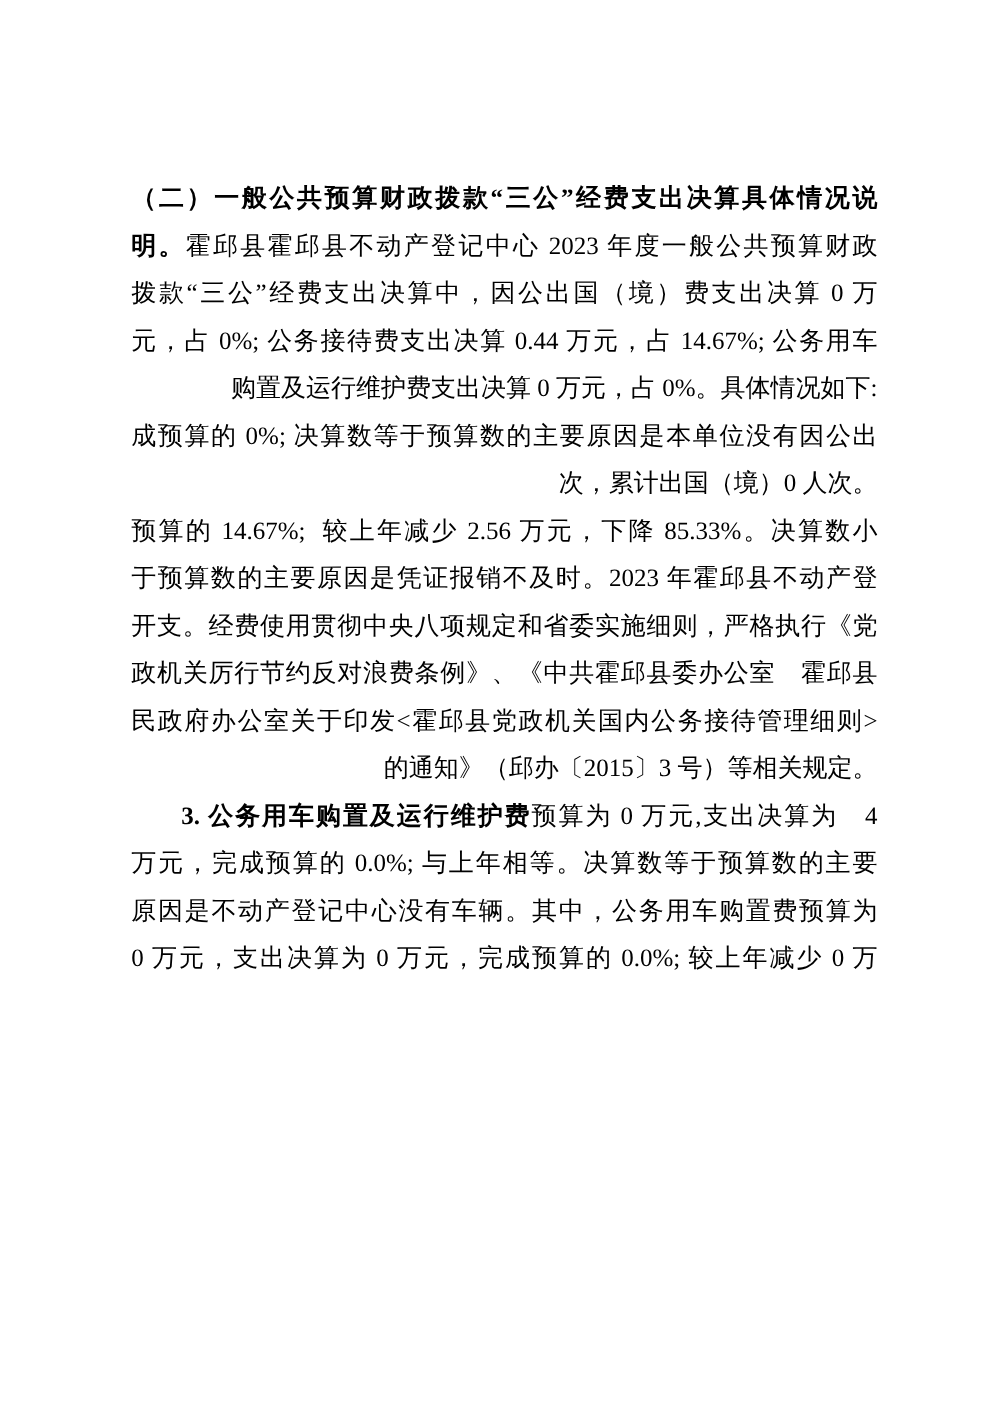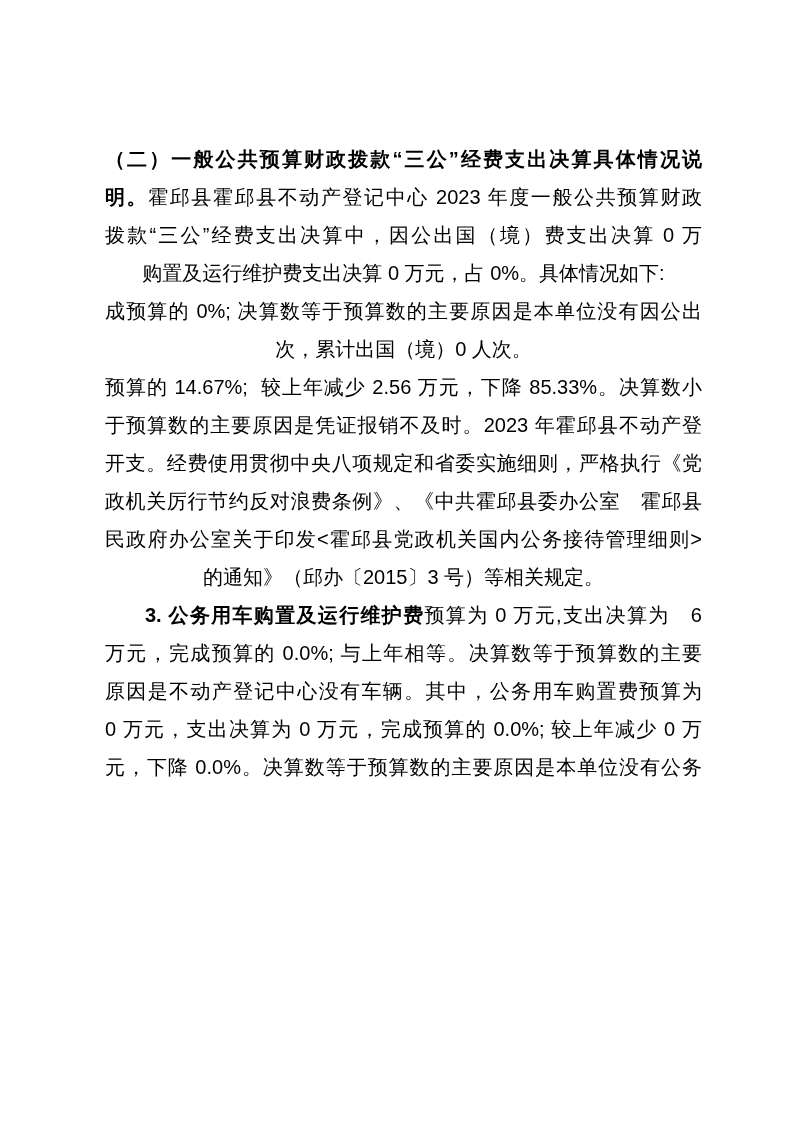--- a/index.html
+++ b/index.html
@@ -6,40 +6,40 @@
     margin: 0;
     padding: 0;
     background: #ffffff;
   }
   .page {
     position: relative;
     width: 719px;
     height: 1122px;
     background: #ffffff;
     overflow: hidden;
-    font-family: Liberation Sans, sans-serif;
+    font-family: Liberation Serif, serif;
     color: #000000;
   }
   .content {
     position: absolute;
     left: 105px;
     top: 140px;
     width: 597px;
     font-size: 20px;
     line-height: 38px;
     color: #000000;
   }
   .para {
     margin: 0;
     padding: 0;
   }
   .line {
     height: 38px;
     overflow: hidden;
-    text-align: center;
+    text-align: right;
     white-space: pre-wrap;
   }
   .line.stretch {
     text-align: justify;
     text-align-last: justify;
   }
   .line.indent {
     padding-left: 2em;
   }
   .seg {
@@ -51,35 +51,35 @@
 </style>
 </head>
 <body>
 
 <div class="page">
   <div class="content">
       <div class="para">
         <div class="line stretch"><span class="seg bold">（二）一般公共预算财政拨款“三公”经费支出决算具体情况说</span></div>
         <div class="line stretch"><span class="seg bold">明。</span><span class="seg">霍邱县霍邱县不动产登记中心 2023 年度一般公共预算财政</span></div>
         <div class="line stretch"><span class="seg">拨款“三公”经费支出决算中，因公出国（境）费支出决算 0 万</span></div>
+        <div class="line stretch"><span class="seg">元，占 0%; 公务接待费支出决算 0.44 万元，占 14.67%; 公务用车</span></div>
         <div class="line"><span class="seg">购置及运行维护费支出决算 0 万元，占 0%。具体情况如下:</span></div>
       </div>
       <div class="para">
         <div class="line stretch"><span class="seg">成预算的 0%; 决算数等于预算数的主要原因是本单位没有因公出</span></div>
         <div class="line"><span class="seg">次，累计出国（境）0 人次。</span></div>
       </div>
       <div class="para">
         <div class="line stretch"><span class="seg">预算的 14.67%;  较上年减少 2.56 万元，下降 85.33%。决算数小</span></div>
         <div class="line stretch"><span class="seg">于预算数的主要原因是凭证报销不及时。2023 年霍邱县不动产登</span></div>
         <div class="line stretch"><span class="seg">开支。经费使用贯彻中央八项规定和省委实施细则，严格执行《党</span></div>
         <div class="line stretch"><span class="seg">政机关厉行节约反对浪费条例》、《中共霍邱县委办公室　霍邱县人</span></div>
         <div class="line stretch"><span class="seg">民政府办公室关于印发&lt;霍邱县党政机关国内公务接待管理细则&gt;</span></div>
         <div class="line"><span class="seg">的通知》（邱办〔2015〕3 号）等相关规定。</span></div>
       </div>
       <div class="para">
-        <div class="line stretch indent"><span class="seg bold">3. 公务用车购置及运行维护费</span><span class="seg">预算为 0 万元,支出决算为　6</span></div>
+        <div class="line stretch indent"><span class="seg bold">3. 公务用车购置及运行维护费</span><span class="seg">预算为 0 万元,支出决算为　4</span></div>
         <div class="line stretch"><span class="seg">万元，完成预算的 0.0%; 与上年相等。决算数等于预算数的主要</span></div>
         <div class="line stretch"><span class="seg">原因是不动产登记中心没有车辆。其中，公务用车购置费预算为</span></div>
         <div class="line stretch"><span class="seg">0 万元，支出决算为 0 万元，完成预算的 0.0%; 较上年减少 0 万</span></div>
-        <div class="line stretch"><span class="seg">元，下降 0.0%。决算数等于预算数的主要原因是本单位没有公务</span></div>
       </div>
     </div>
 </div>
 
 </body></html>

